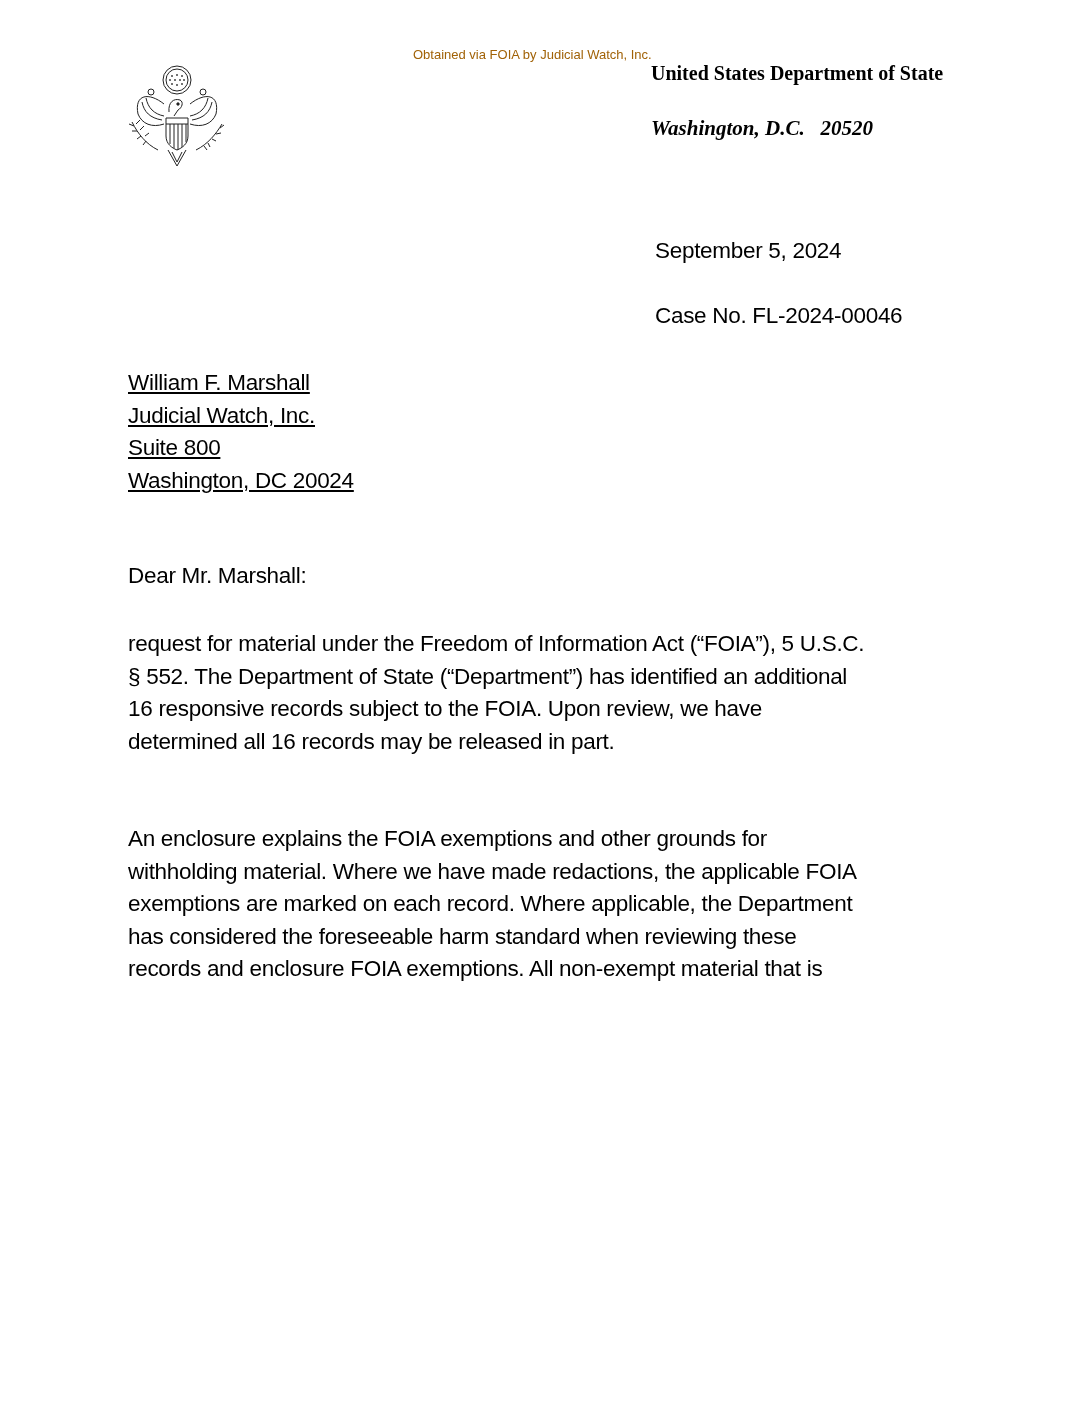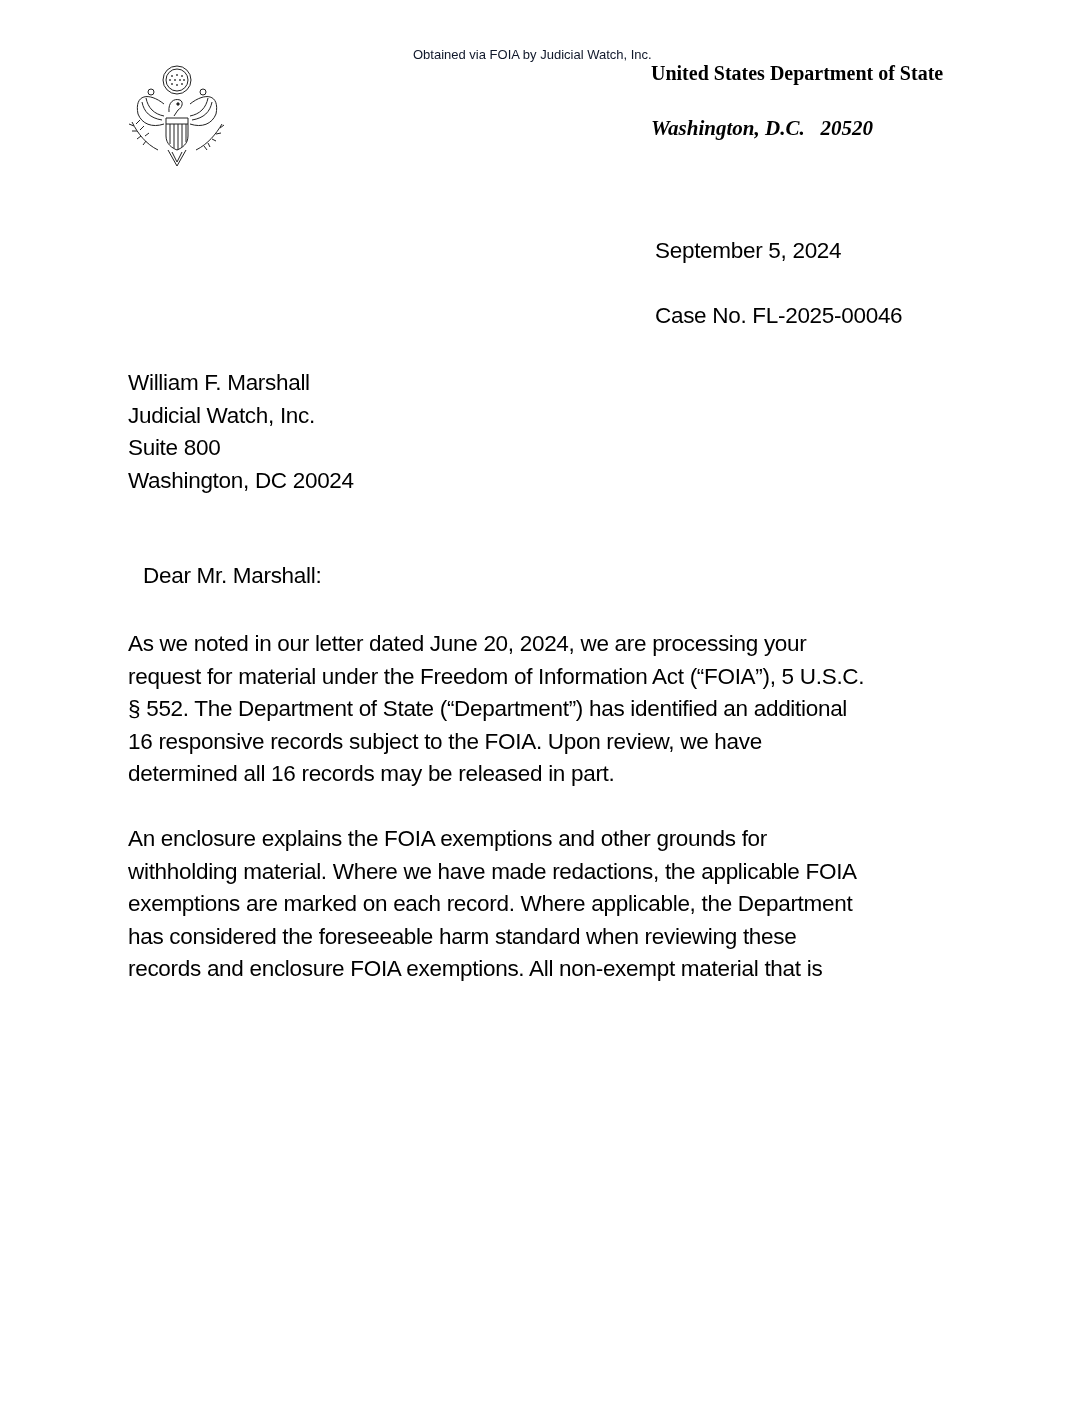--- a/index.html
+++ b/index.html
@@ -1,25 +1,25 @@
 <!DOCTYPE html>
 <html><head>
   <meta charset="utf-8">
   <style>
     html, body { margin: 0; padding: 0; background: #ffffff; }
     body { width: 1088px; height: 1408px; position: relative; overflow: hidden; color: #000; }
-    .watermark { position: absolute; left: 413px; top: 47px; font-family: "Liberation Sans", sans-serif; font-size: 13px; color: #0f172a; white-space: nowrap; }
+    .watermark { position: absolute; left: 413px; top: 47px; font-family: "Liberation Sans", sans-serif; font-size: 13px; color: #a16207; white-space: nowrap; }
     .seal { position: absolute; left: 124px; top: 62px; width: 106px; height: 108px; }
     .agency { position: absolute; left: 651px; top: 62px; font-family: "Liberation Serif", serif; font-weight: bold; font-size: 20px; white-space: nowrap; }
     .city { position: absolute; left: 651px; top: 116px; font-family: "Liberation Serif", serif; font-weight: bold; font-style: italic; font-size: 21px; white-space: pre; }
     .body-text { font-family: "Liberation Sans", sans-serif; font-size: 22.5px; letter-spacing: -0.3px; }
     .date { position: absolute; left: 655px; top: 238px; }
     .case { position: absolute; left: 655px; top: 303px; }
-    .address { position: absolute; left: 128px; top: 367px; line-height: 32.6px; }
-    .salutation { position: absolute; left: 143px; top: 563px; text-align: right; }
+    .address { position: absolute; left: 128px; top: 367px; line-height: 32.6px; text-decoration: underline; }
+    .salutation { position: absolute; left: 128px; top: 563px; text-align: right; }
     .para { position: absolute; left: 128px; width: 840px; line-height: 32.6px; }
     .para1 { top: 628px; }
     .para2 { top: 823px; }
     .line { display: block; white-space: nowrap; }
   </style>
 </head>
 <body>
 
 <div class="watermark">Obtained via FOIA by Judicial Watch, Inc.</div>
 
@@ -58,33 +58,32 @@
     <path d="M10 64 l-5 -2 M13 69 l-5 0 M17 74 l-4 3 M22 79 l-3 4 M12 62 l4 -4 M16 68 l4 -4 M21 74 l4 -3"></path>
     <path d="M98 62 C 92 72, 84 82, 72 88"></path>
     <path d="M96 66 l4 -3 M92 72 l5 -1 M88 77 l4 2 M84 81 l2 4 M80 84 l3 4"></path>
   </svg>
 </div>
 
 <div class="agency">United States Department of State</div>
 <div class="city">Washington, D.C.   20520</div>
 
 <div class="body-text date">September 5, 2024</div>
-<div class="body-text case">Case No. FL-2025-00046</div>
+<div class="body-text case">Case No. FL-2024-00046</div>
 
 <div class="body-text address">
   <span class="line">William F. Marshall</span>
   <span class="line">Judicial Watch, Inc.</span>
   <span class="line">Suite 800</span>
   <span class="line">Washington, DC 20024</span>
 </div>
 
 <div class="body-text salutation">Dear Mr. Marshall:</div>
 
 <div class="body-text para para1">
-  <span class="line">As we noted in our letter dated June 20, 2024, we are processing your</span>
   <span class="line">request for material under the Freedom of Information Act (“FOIA”), 5 U.S.C.</span>
   <span class="line">§ 552.  The Department of State (“Department”) has identified an additional</span>
   <span class="line">16 responsive records subject to the FOIA.  Upon review, we have</span>
   <span class="line">determined all 16 records may be released in part.</span>
 </div>
 
 <div class="body-text para para2">
   <span class="line">An enclosure explains the FOIA exemptions and other grounds for</span>
   <span class="line">withholding material.  Where we have made redactions, the applicable FOIA</span>
   <span class="line">exemptions are marked on each record.  Where applicable, the Department</span>

